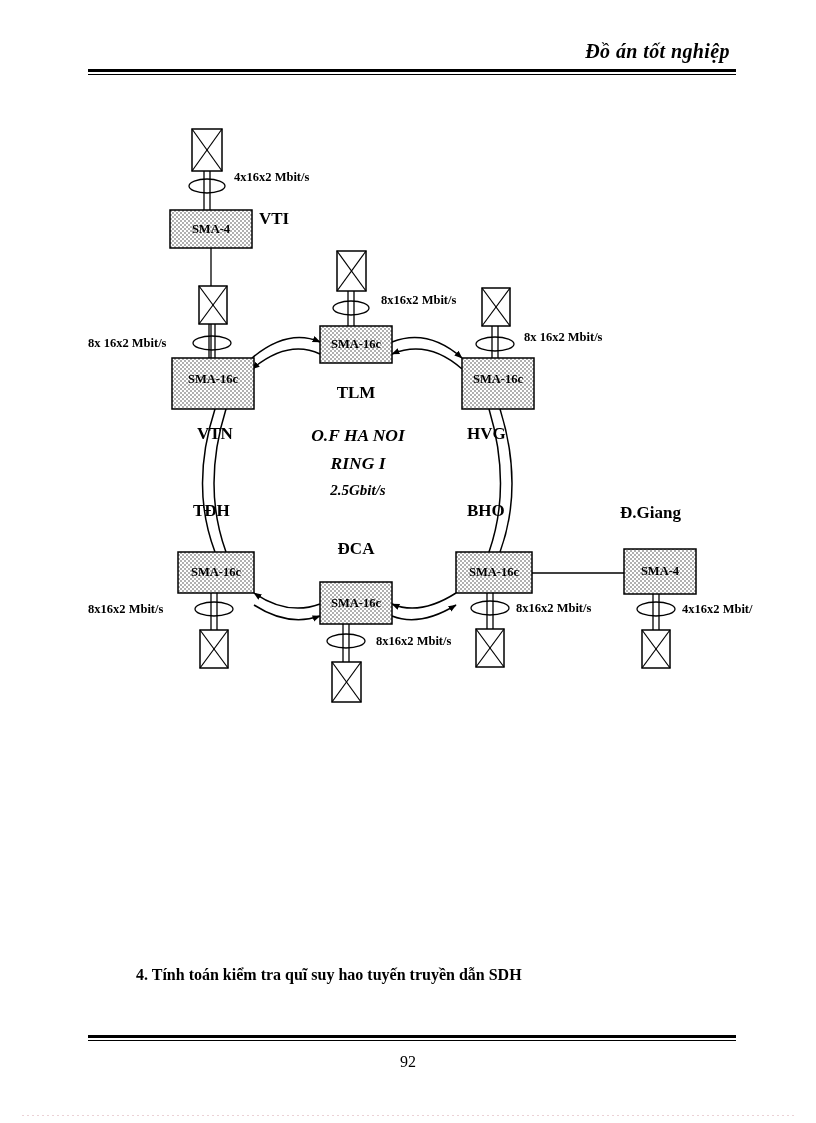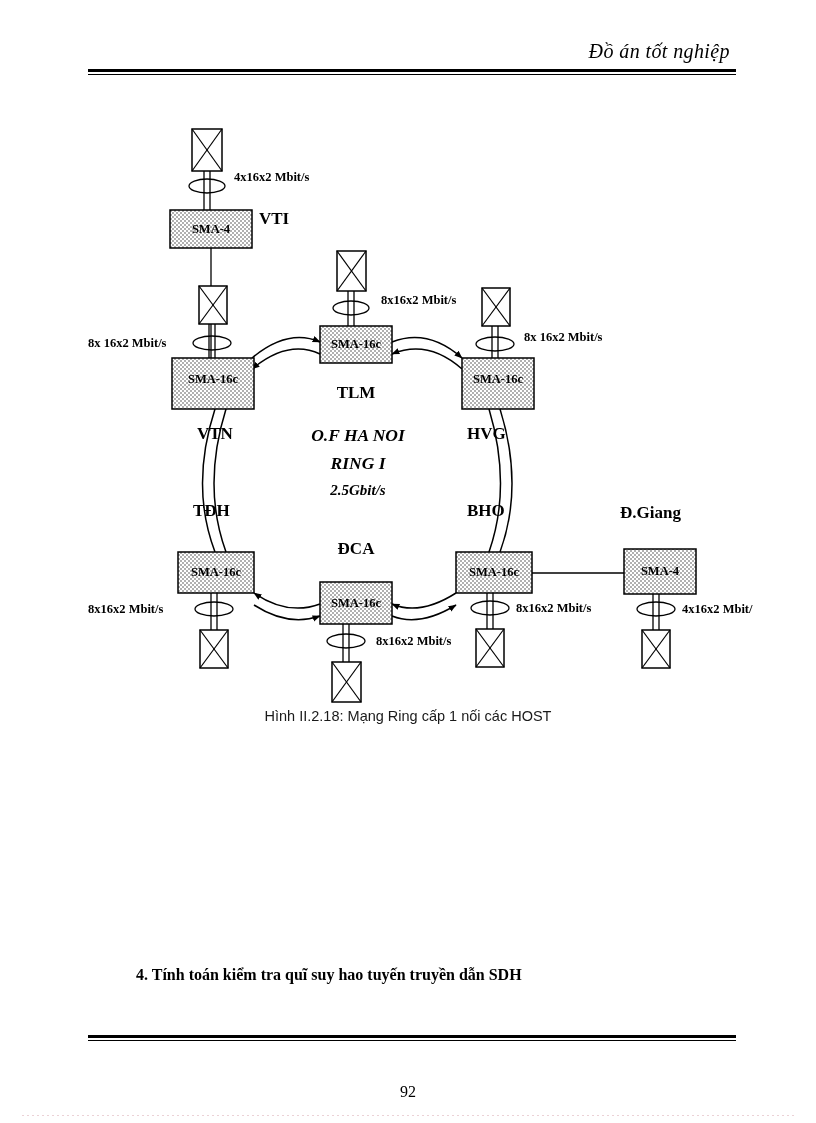--- a/index.html
+++ b/index.html
@@ -26,21 +26,21 @@
     left: 88px;
     top: 40px;
     width: 648px;
     height: 38px;
   }
   #header-title {
     position: absolute;
     right: 6px;
     top: 0px;
     font-family: "Liberation Serif", "DejaVu Serif", serif;
-    font-weight: normal;
+    font-weight: bold;
     font-style: italic;
     font-size: 20px;
     letter-spacing: 0.4px;
     white-space: nowrap;
   }
   #header-rule-thick {
     position: absolute;
     left: 0;
     top: 29px;
     width: 648px;
@@ -111,21 +111,20 @@
     background: #000;
   }
   #page-number {
     position: absolute;
     left: 0;
     top: 1053px;
     width: 816px;
     text-align: center;
     font-family: "Liberation Serif", "DejaVu Serif", serif;
     font-size: 16px;
-    margin-top: 30px;
   }
   #scan-edge {
     position: absolute;
     left: 22px;
     top: 1115px;
     width: 772px;
     height: 1px;
     background: repeating-linear-gradient(to right,
         #e8c9cf 0px, #e8c9cf 2px, #ffffff 2px, #ffffff 5px);
     opacity: 0.85;
@@ -338,21 +337,20 @@
         <ellipse cx="214" cy="513" rx="19" ry="7" fill="none" stroke="#000" stroke-width="1.3"></ellipse>
         <text class="t-rate" x="88" y="517">8x16x2 Mbit/s</text>
         <g>
           <rect x="200" y="534" width="28" height="38" fill="#fff" stroke="#000" stroke-width="1.5"></rect>
           <line x1="200" y1="534" x2="228" y2="572" stroke="#000" stroke-width="1.2"></line>
           <line x1="228" y1="534" x2="200" y2="572" stroke="#000" stroke-width="1.2"></line>
         </g>
       </g>
     </svg>
 
-    <div class="fig-caption">Hình II.2.18: Mạng Ring cấp 1 nối các HOST</div>
   </div>
 
   <div id="section-heading">4. Tính toán kiểm tra quĩ suy hao tuyến truyền dẫn SDH</div>
 
   <div id="footer-rule-thick"></div>
   <div id="footer-rule-thin"></div>
   <div id="page-number">92</div>
   <div id="scan-edge"></div>
 
 </div>

